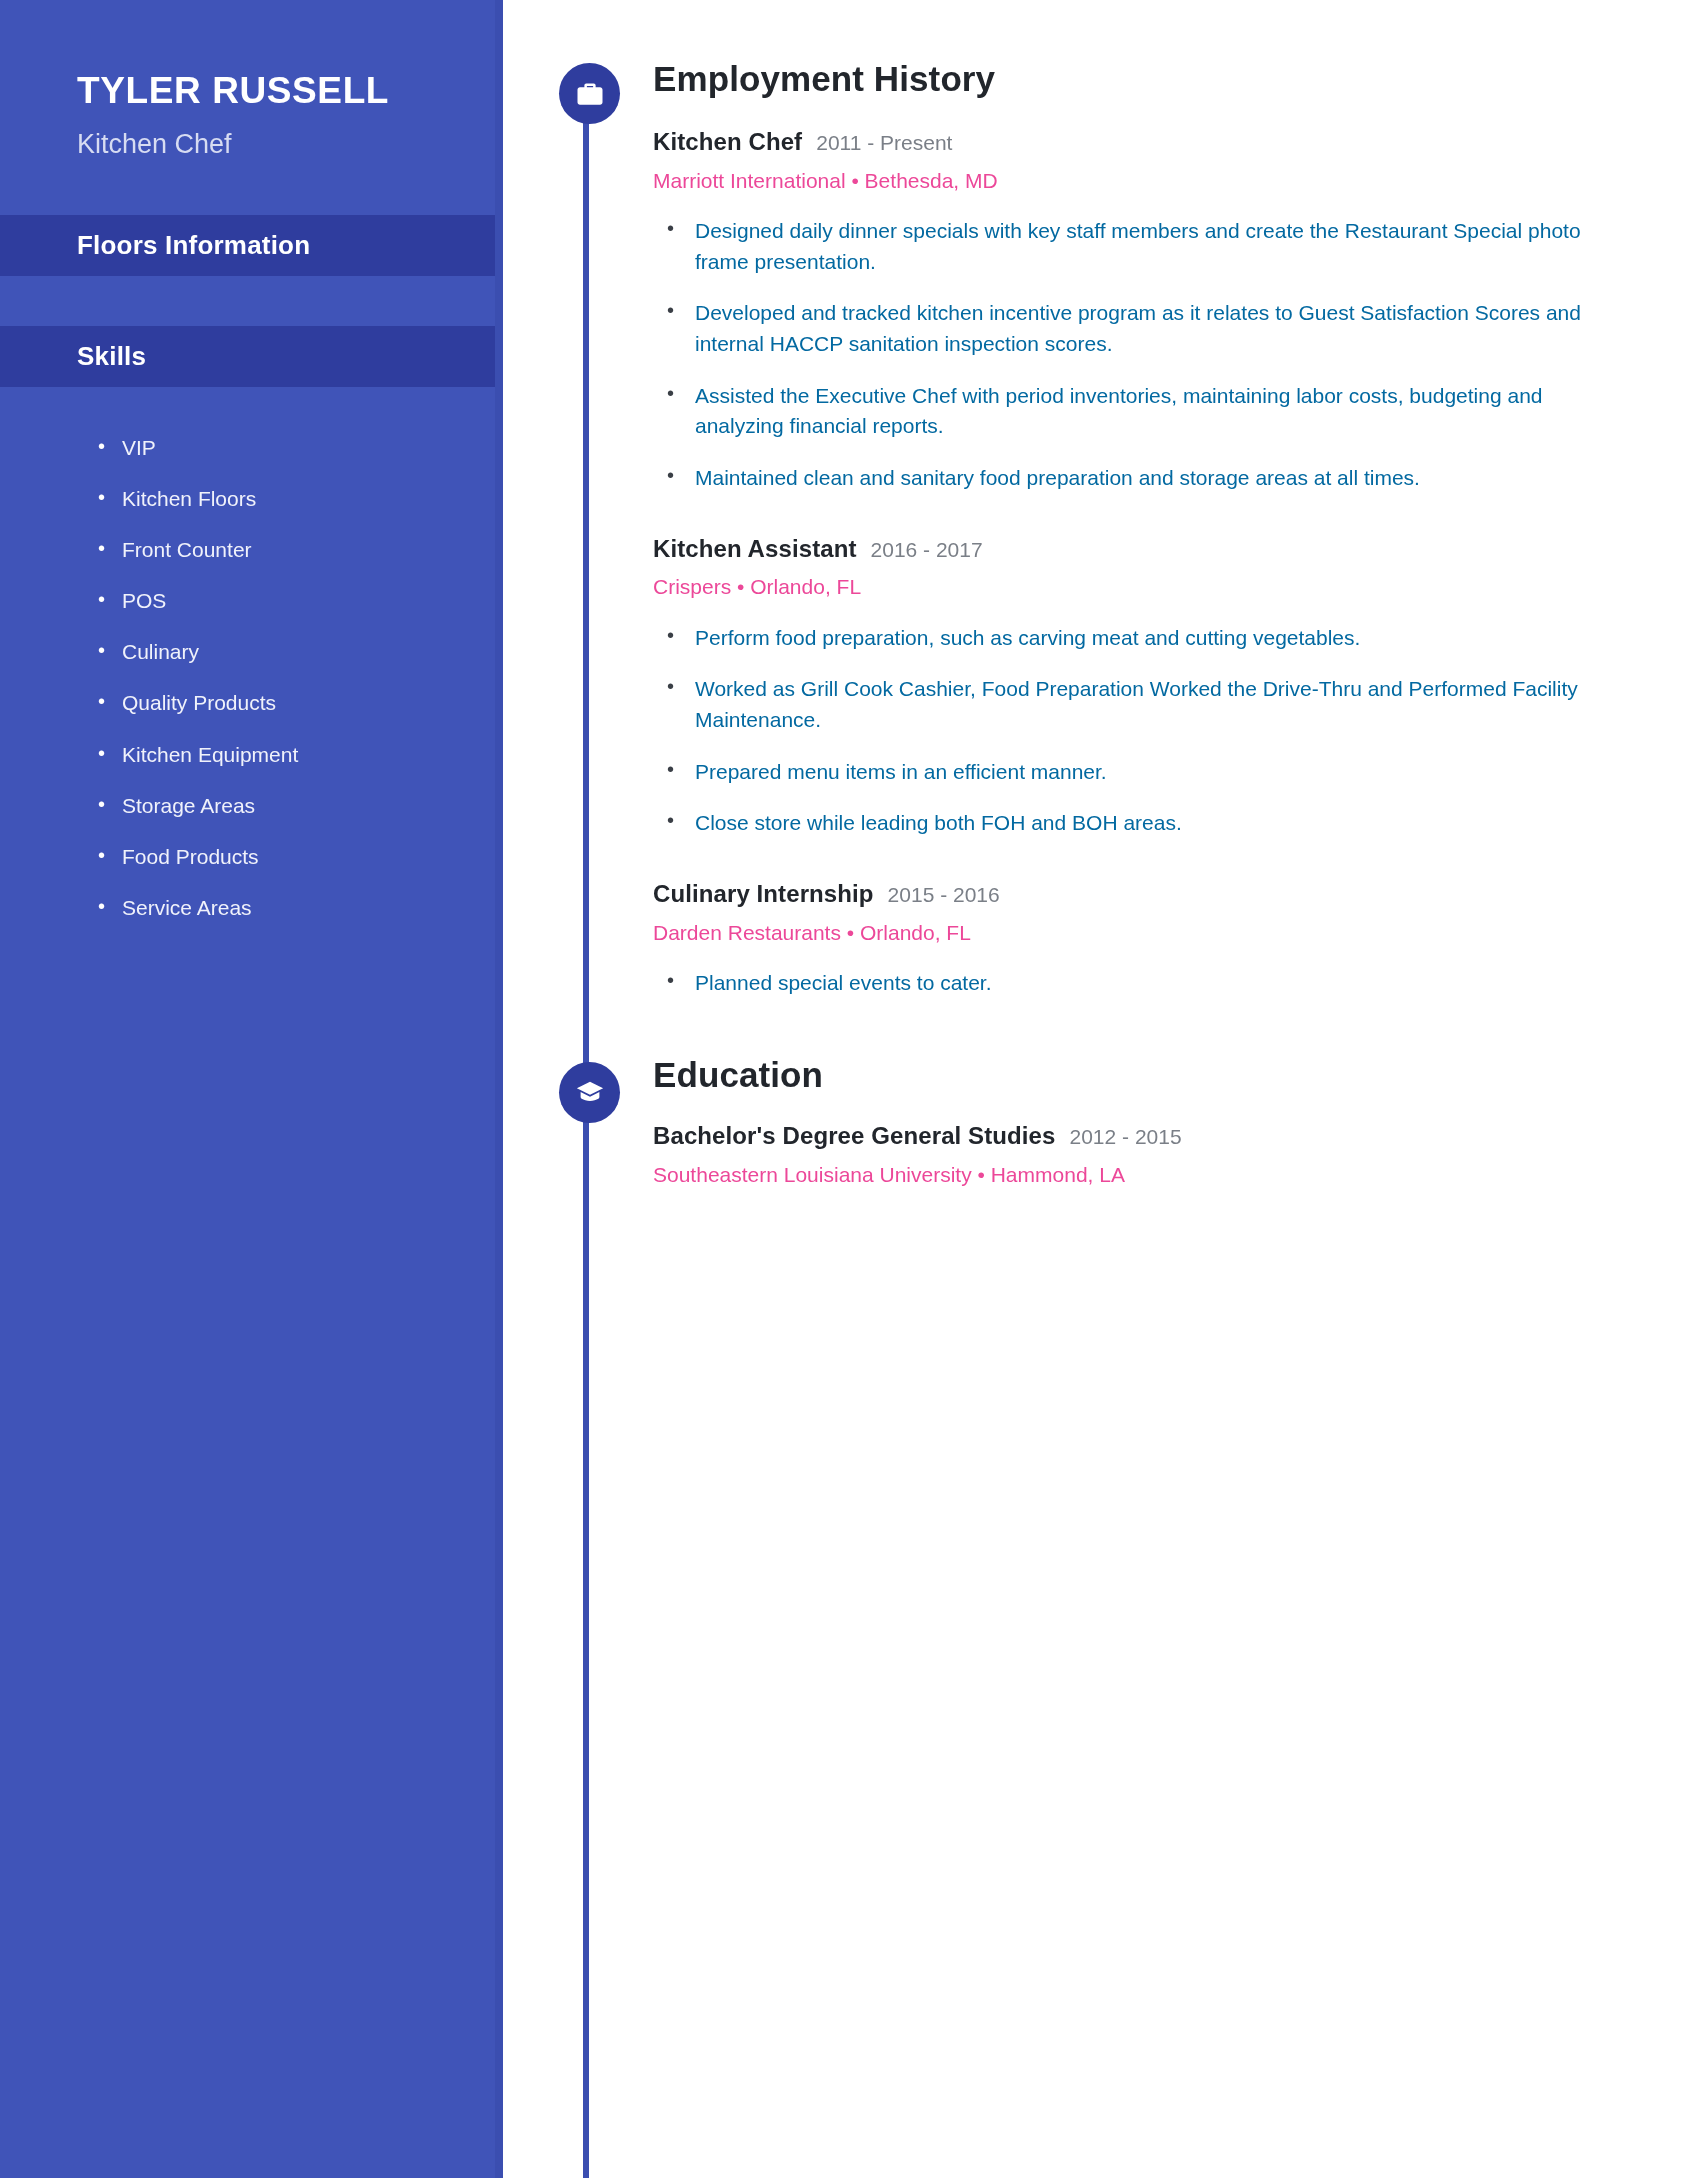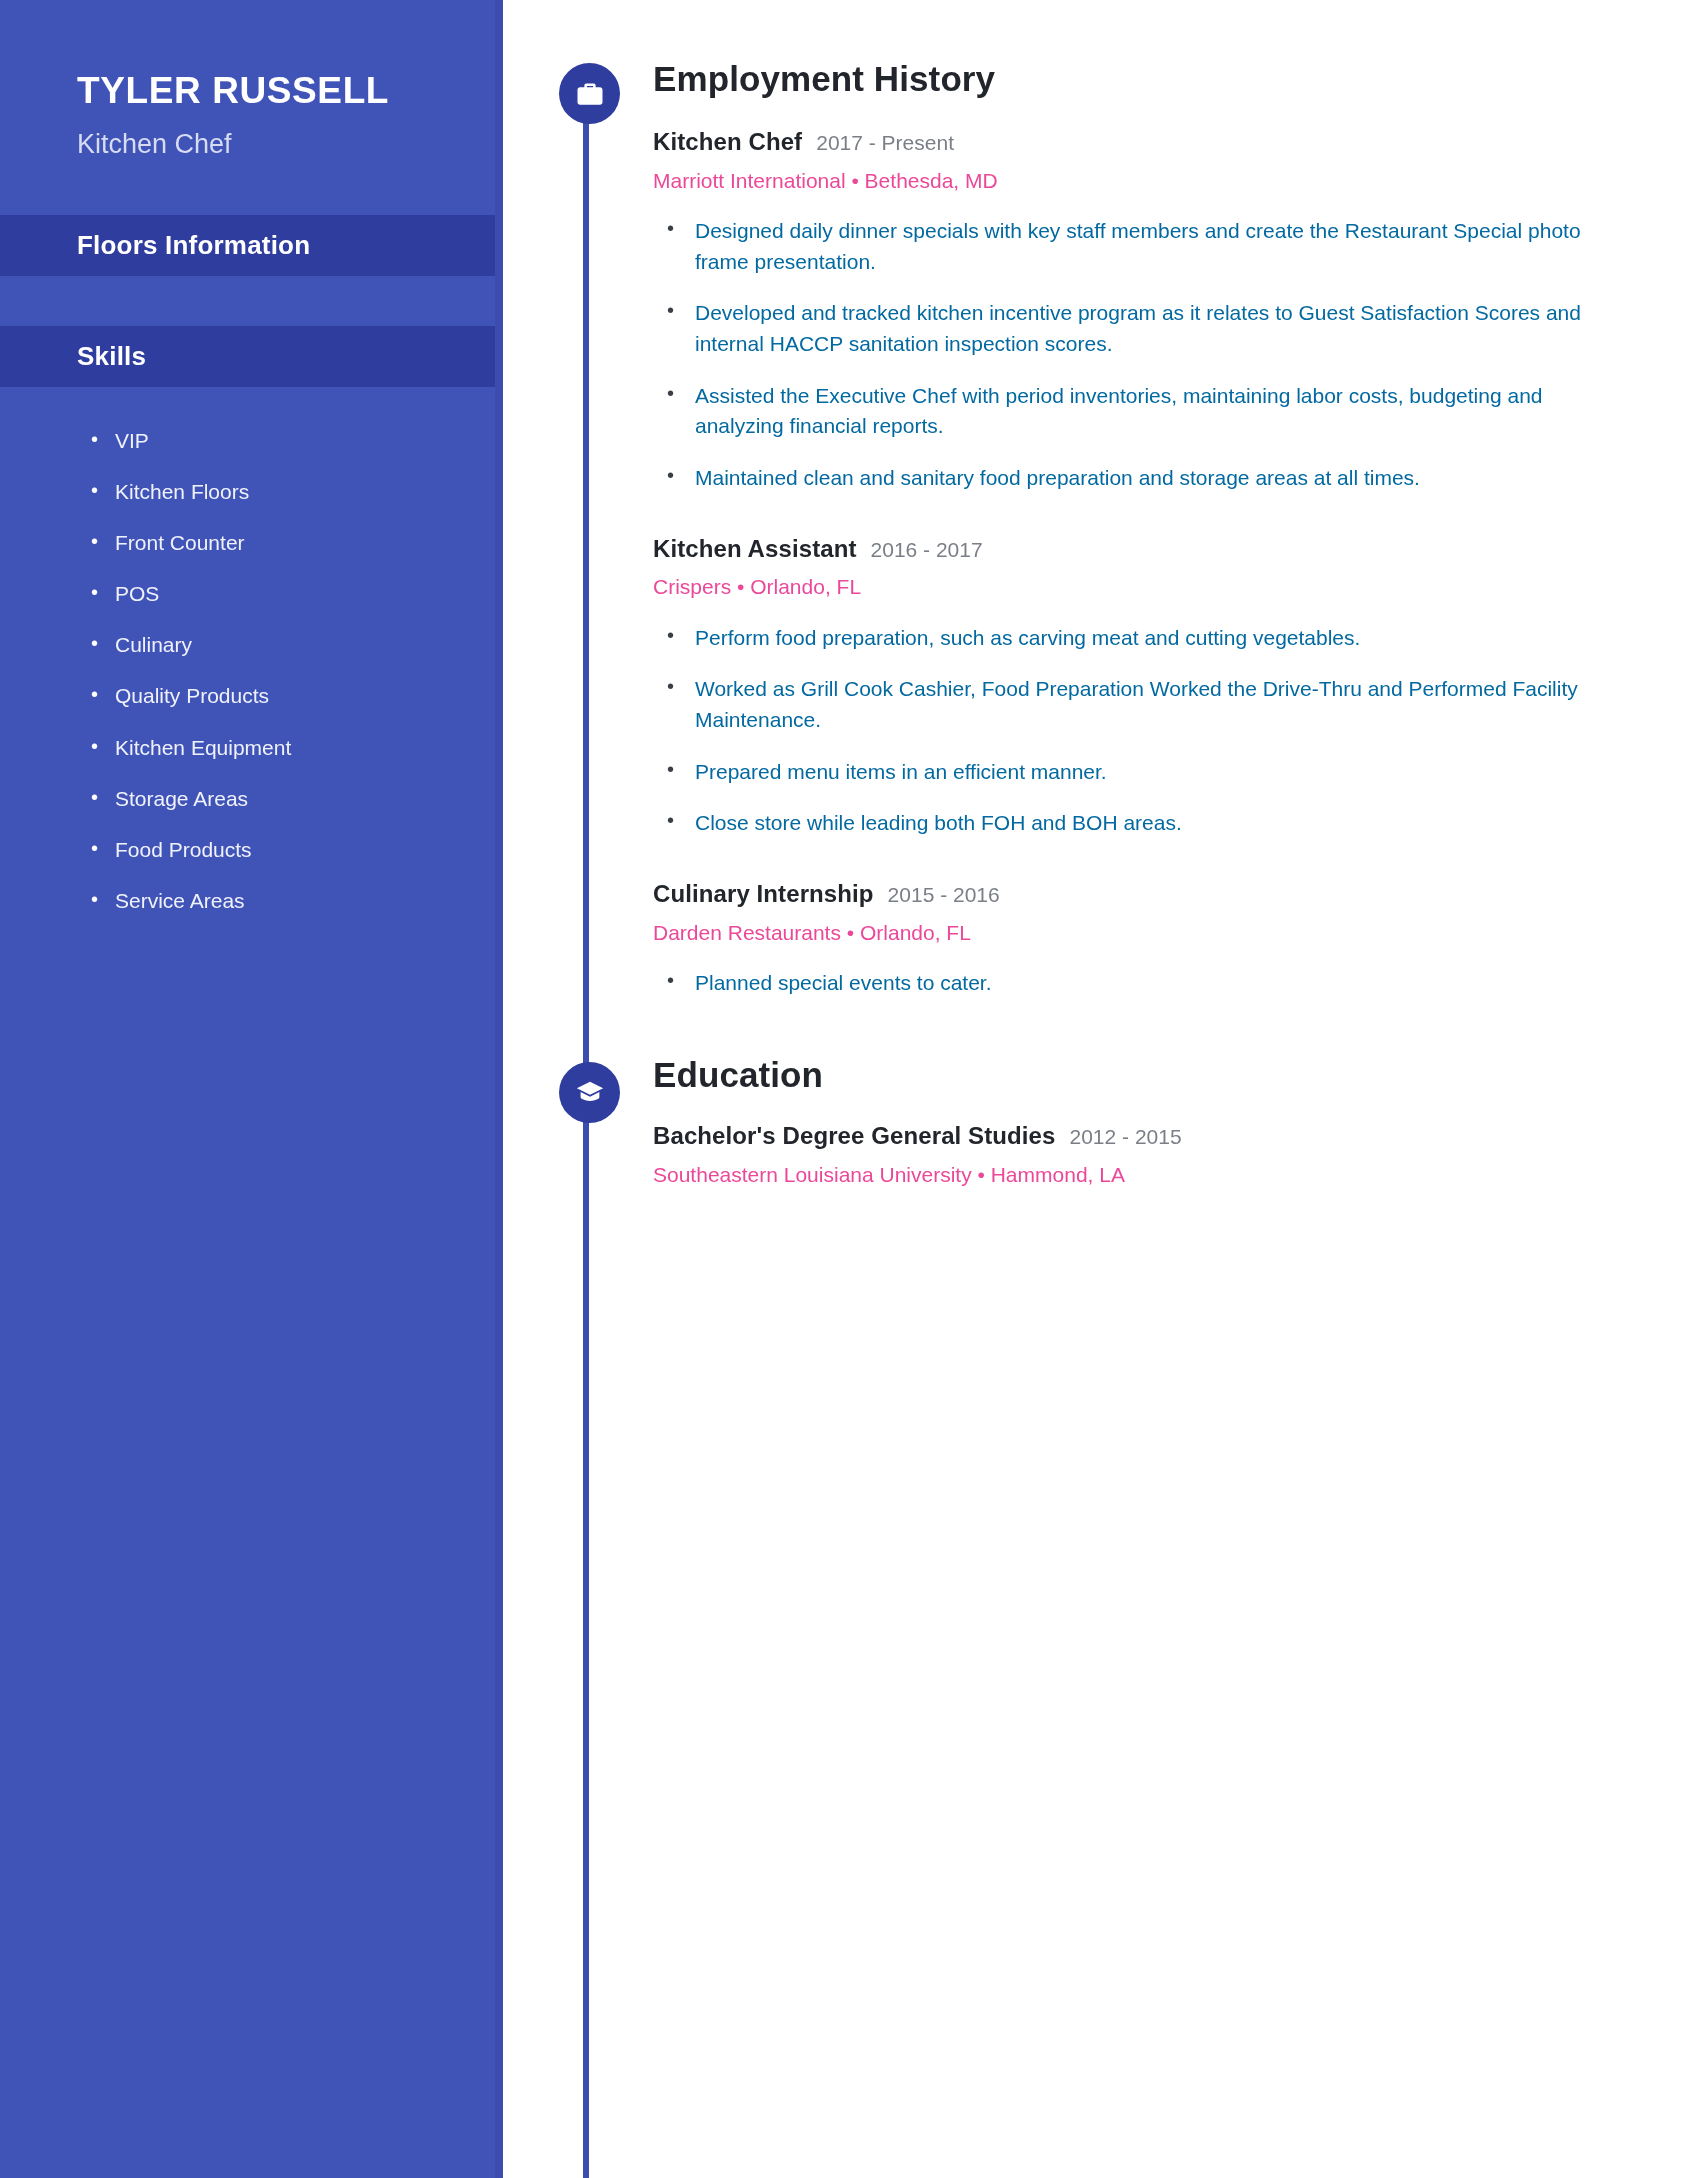--- a/index.html
+++ b/index.html
@@ -45,21 +45,21 @@
   #contact-band { margin-top:55px; }
   #skills-band  { margin-top:50px; }
 
   .side-body { padding:34px 0 0 77px; }
   .contact-line {
     font-size:21px; color:#f0f2fb; line-height:1.15;
     margin-bottom:27px; font-weight:400;
   }
   .contact-line:last-child { margin-bottom:0; }
 
-  ul.skill-list { list-style:none; padding:0; margin:8px; }
+  ul.skill-list { list-style:none; padding:0; margin:15px; }
   ul.skill-list li {
     font-size:21px; color:#f0f2fb; line-height:1.15;
     margin-bottom:27px; position:relative; padding-left:30px;
     font-weight:400;
   }
   ul.skill-list li:before {
     content:"\2022"; position:absolute; left:6px; top:-2px;
     font-size:20px; color:#ffffff; line-height:1.2;
   }
 
@@ -176,21 +176,21 @@
     </div>
     <div id="employment-head">
       <div class="sec-title">Employment History</div>
     </div>
 
     <div class="entries">
 
       <div class="job">
         <div class="job-head">
           <span class="job-role">Kitchen Chef</span>
-          <span class="job-dates">2017 - Present</span>
+          <span class="job-dates">2011 - Present</span>
         </div>
         <div class="job-meta">Marriott International • Bethesda, MD</div>
         <ul class="duties">
           <li>Designed daily dinner specials with key staff members and create the Restaurant Special photo frame presentation.</li>
           <li>Developed and tracked kitchen incentive program as it relates to Guest Satisfaction Scores and internal HACCP sanitation inspection scores.</li>
           <li>Assisted the Executive Chef with period inventories, maintaining labor costs, budgeting and analyzing financial reports.</li>
           <li>Maintained clean and sanitary food preparation and storage areas at all times.</li>
         </ul>
       </div>
 

